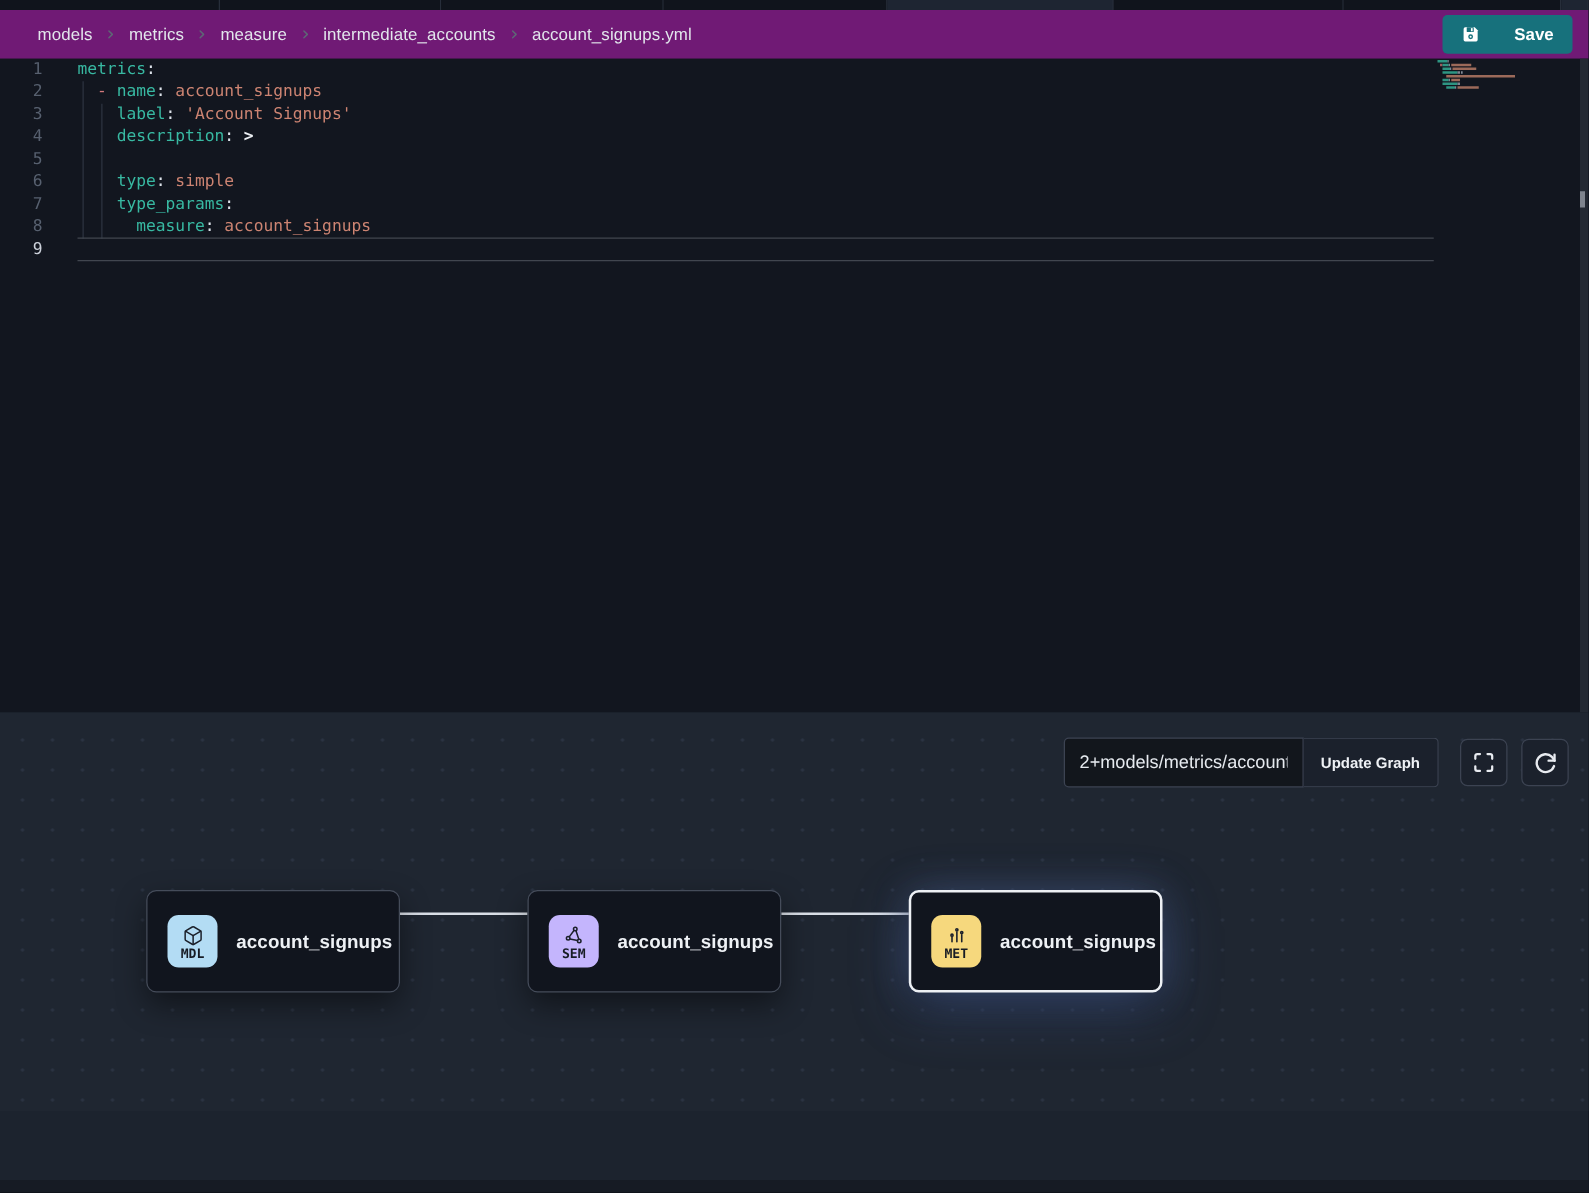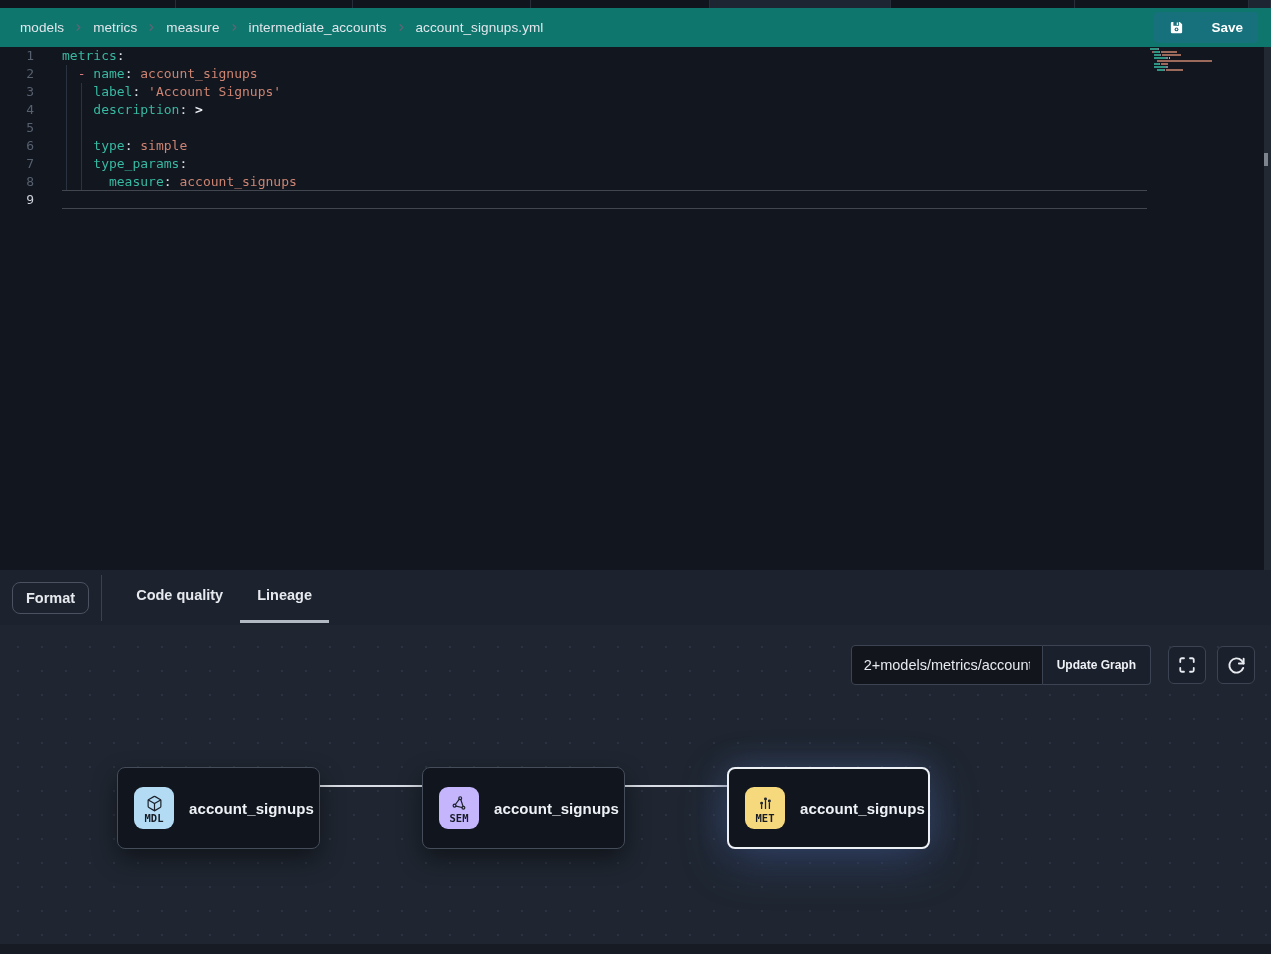--- a/index.html
+++ b/index.html
@@ -6,22 +6,22 @@
   html,body { background:#0d1118; }
   body { font-family:"Liberation Sans", sans-serif; }
   #app { position:relative; width:1271px; height:954px; overflow:hidden; background:#12161f; }
 
   
   .top-strip { position:absolute; left:0; top:0; width:1271px; height:8px; display:flex; background:#0f131a; }
   .tseg { height:8px; border-right:1px solid #272e3a; background:#10141c; }
   .tseg.light { background:#1e2532; }
 
   
-  .crumb-bar { position:absolute; left:0; top:8px; width:1271px; height:39px; background:#0f766e;
-               display:flex; align-items:center; padding-left:20px; }
+  .crumb-bar { position:absolute; left:0; top:8px; width:1271px; height:39px; background:#701a75;
+               display:flex; align-items:center; padding-left:30px; }
   .crumbs { display:flex; align-items:center; gap:9px; }
   .crumb { color:#e2e6ec; font-size:13.5px; letter-spacing:.1px; }
   .crumb-sep { display:flex; align-items:center; color:#5d6675; }
   .save-btn { position:absolute; right:13px; top:4px; height:31px; padding:0 15px; background:#17717c;
               border:none; border-radius:4px; color:#ffffff; font-size:13.5px; font-weight:700;
               display:flex; align-items:center; gap:27px; cursor:pointer; font-family:"Liberation Sans",sans-serif; }
 
   
   .editor { position:absolute; left:0; top:47px; width:1271px; height:523px; background:#12161f;
             font-family:"DejaVu Sans Mono", monospace; font-size:13px; }
@@ -214,28 +214,20 @@
         </div>
         <div class="mm-row"></div>
       </div>
   </div>
 
   <div class="right-strip">
     <div class="thumb"></div>
   </div>
 
   <div class="panel">
-    <div class="panel-tabs">
-      <button class="format-btn">Format</button>
-      <div class="vdivider"></div>
-      <div class="tabs">
-        <div class="tab">Code quality</div>
-        <div class="tab active">Lineage</div>
-      </div>
-    </div>
 
     <div class="canvas" id="canvas">
       <div class="controls">
         <input class="filter-input" value="2+models/metrics/accounts/" style="">
         <button class="update-btn">Update Graph</button>
         <button class="icon-btn fullscreen">
           <span style="display:flex;">
             <svg viewBox="0 0 24 24" width="18" height="18" fill="none" stroke="#e8ebf0" stroke-width="2.4" stroke-linecap="round" stroke-linejoin="round">
               <path d="M8 3H5a2 2 0 0 0-2 2v3"></path>
                 <path d="M21 8V5a2 2 0 0 0-2-2h-3"></path>

